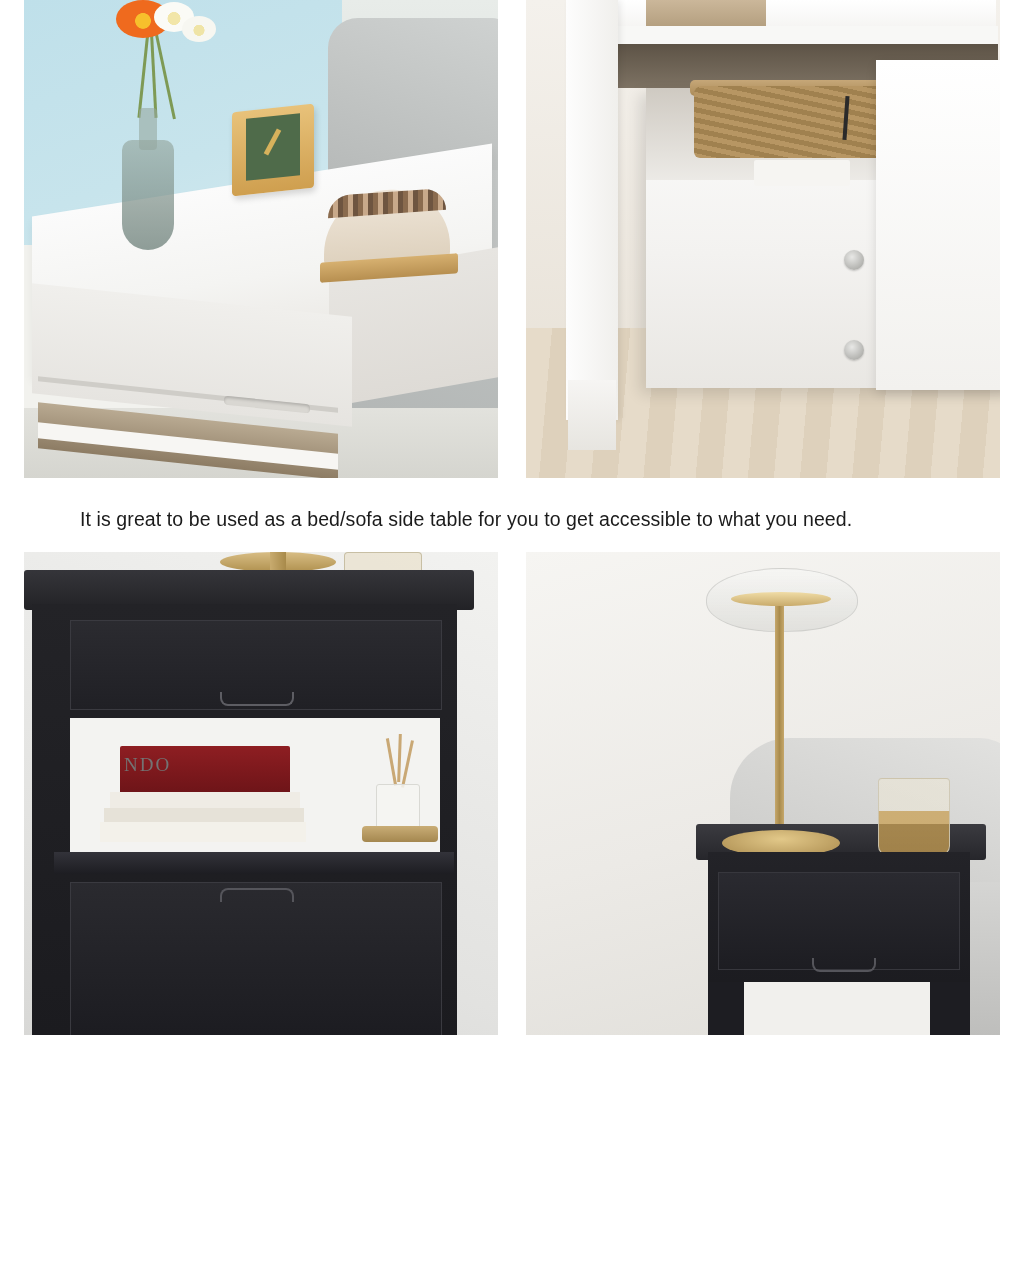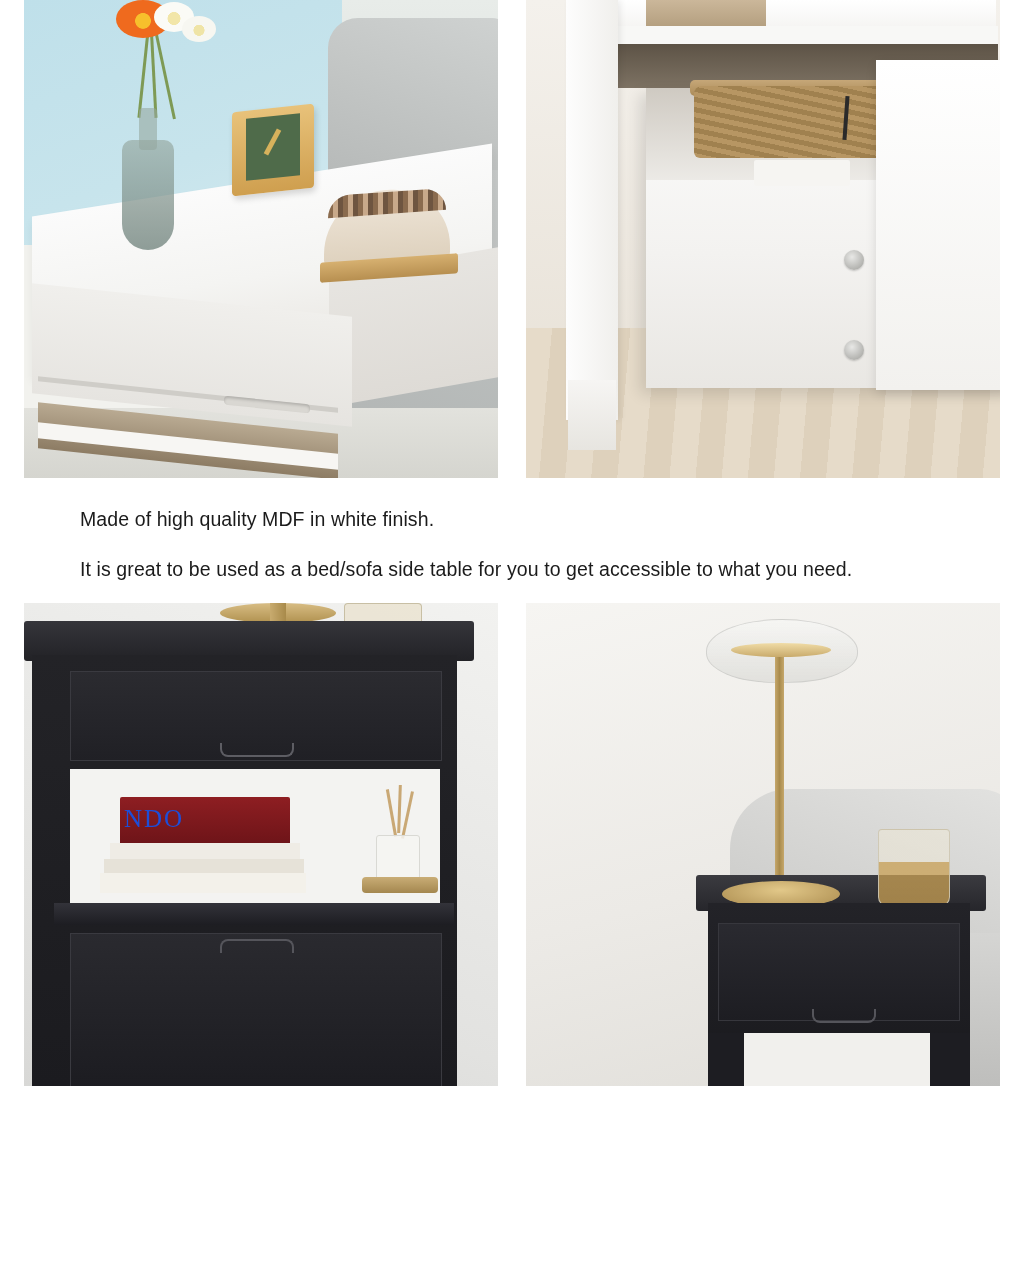--- a/index.html
+++ b/index.html
@@ -282,21 +282,21 @@
   .p3 .handle2 {
     position: absolute; left: 196px; top: 336px; width: 70px; height: 12px;
     border: 2px solid #55555b; border-bottom: none; border-radius: 8px 8px 0 0;
   }
   .p3 .bookA {
     position: absolute; left: 96px; top: 194px; width: 170px; height: 48px;
     background: linear-gradient(180deg,#8e1e22,#6d1418); border-radius: 2px;
   }
   .p3 .bookA-label {
     position: absolute; left: 100px; top: 202px; width: 160px;
-    color: #1d4ed8; font-size: 25px; letter-spacing: 2px;
+    color: #737373; font-size: 19px; letter-spacing: 2px;
     font-family: "Liberation Serif", serif;
   }
   .p3 .bookB {
     position: absolute; left: 86px; top: 240px; width: 190px; height: 18px;
     background: #efece5;
   }
   .p3 .bookC {
     position: absolute; left: 80px; top: 256px; width: 200px; height: 16px;
     background: #e6e2d8;
   }
@@ -457,21 +457,20 @@
       <div class="drawer-face"></div>
       <div class="screw1"></div>
       <div class="screw2"></div>
       <div class="leg"></div>
 
     </div>
 
   </div>
 
   <div class="desc">
-    <p>Made of high quality MDF in white finish.</p>
     <p>It is great to be used as a bed/sofa side table for you to get accessible to what you need.</p>
   </div>
 
   <div class="img-row">
 
     <div class="photo photo-bottom p3">
       <div class="wall"></div>
       <div class="lamp-base"></div>
       <div class="lamp-rod"></div>
       <div class="glass"></div>

